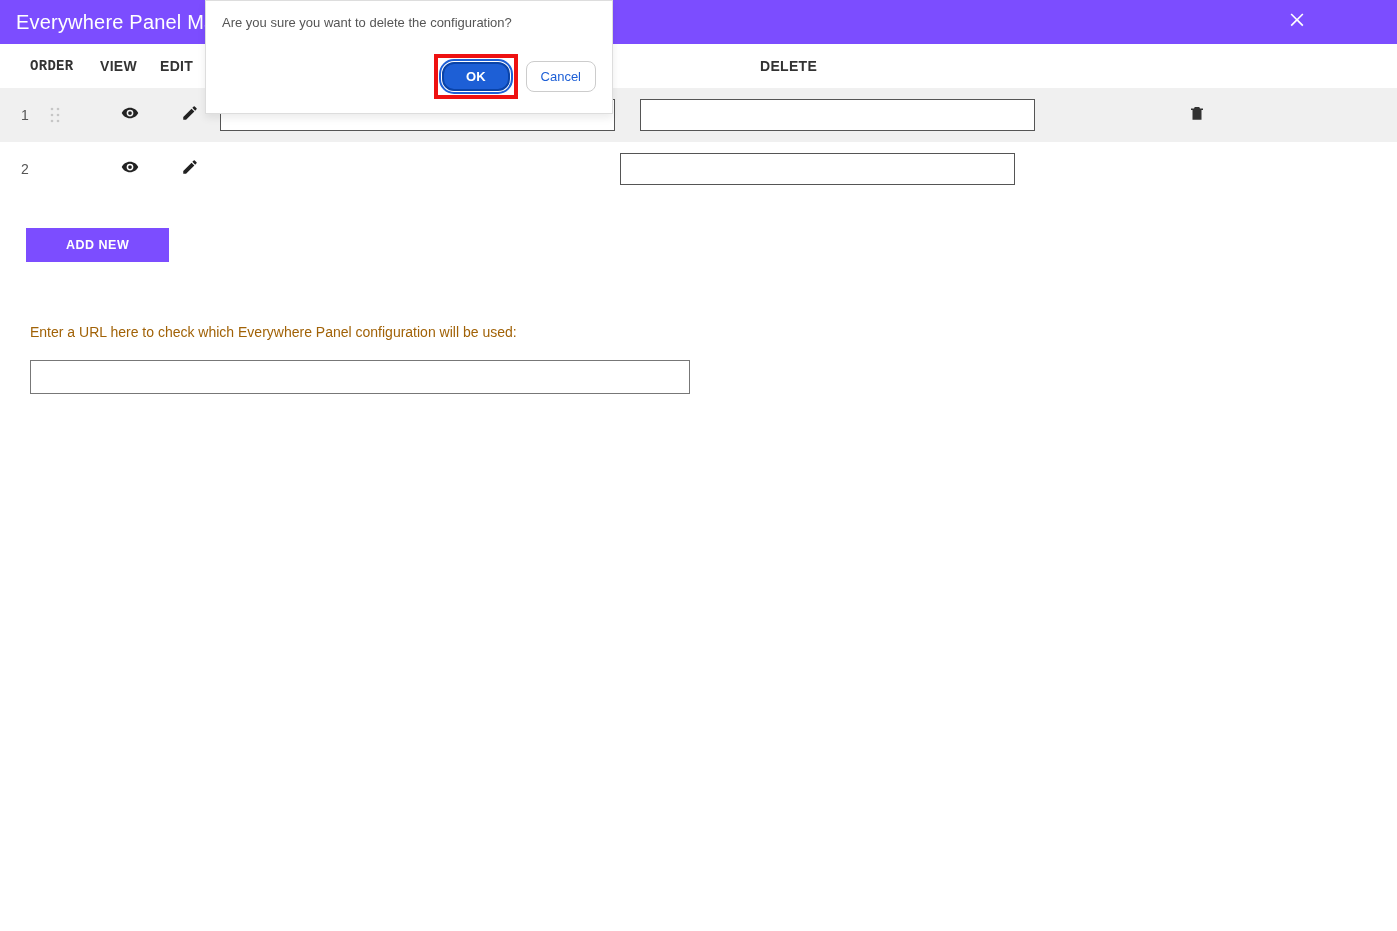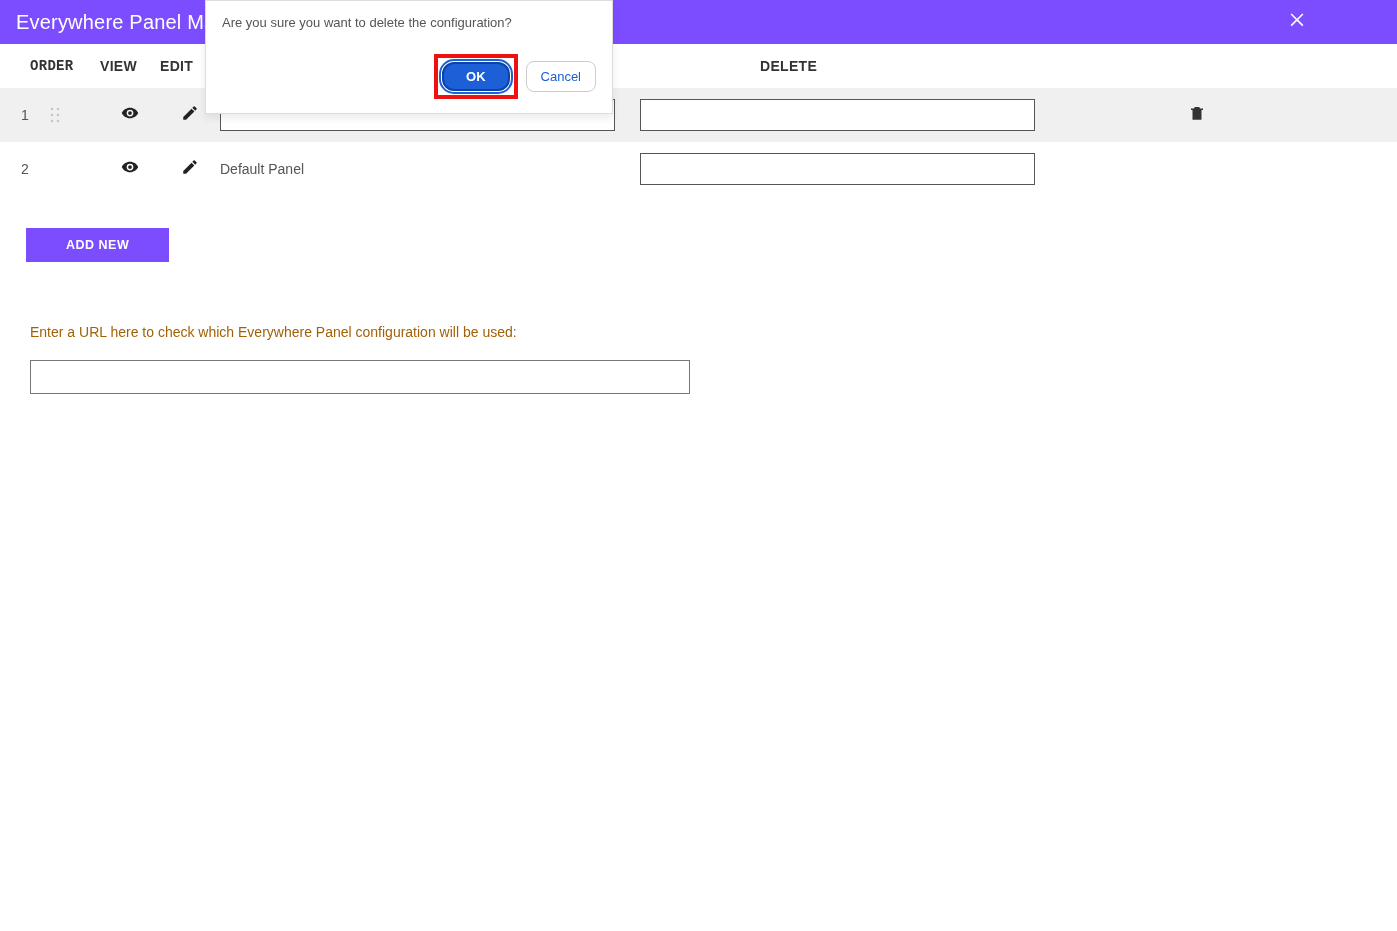--- a/index.html
+++ b/index.html
@@ -210,21 +210,20 @@
   <div class="eye-icon">
     <svg viewBox="0 0 24 24">
         <path d="M12 5C7 5 2.7 8.1 1 12c1.7 3.9 6 7 11 7s9.3-3.1 11-7c-1.7-3.9-6-7-11-7zm0 11.5A4.5 4.5 0 1 1 12 7.5a4.5 4.5 0 0 1 0 9zm0-7a2.5 2.5 0 1 0 0 5 2.5 2.5 0 0 0 0-5z"></path>
       </svg>
   </div>
   <div class="pencil-icon">
     <svg viewBox="0 0 24 24">
         <path d="M3 17.25V21h3.75L17.81 9.94l-3.75-3.75L3 17.25zM20.71 7.04a1 1 0 0 0 0-1.41l-2.34-2.34a1 1 0 0 0-1.41 0l-1.83 1.83 3.75 3.75 1.83-1.83z"></path>
       </svg>
   </div>
-  <div class="panel-label">Default Panel</div>
   <div></div>
   <div><input type="text" class="text-input" style=""></div>
   <div class="delete-cell"></div>
 </div>
 
 <button class="add-new-btn">ADD NEW</button>
 
 <div class="url-section">
   <div class="url-desc">Enter a URL here to check which Everywhere Panel configuration will be used:</div>
   <input type="text" class="url-input" style="">

